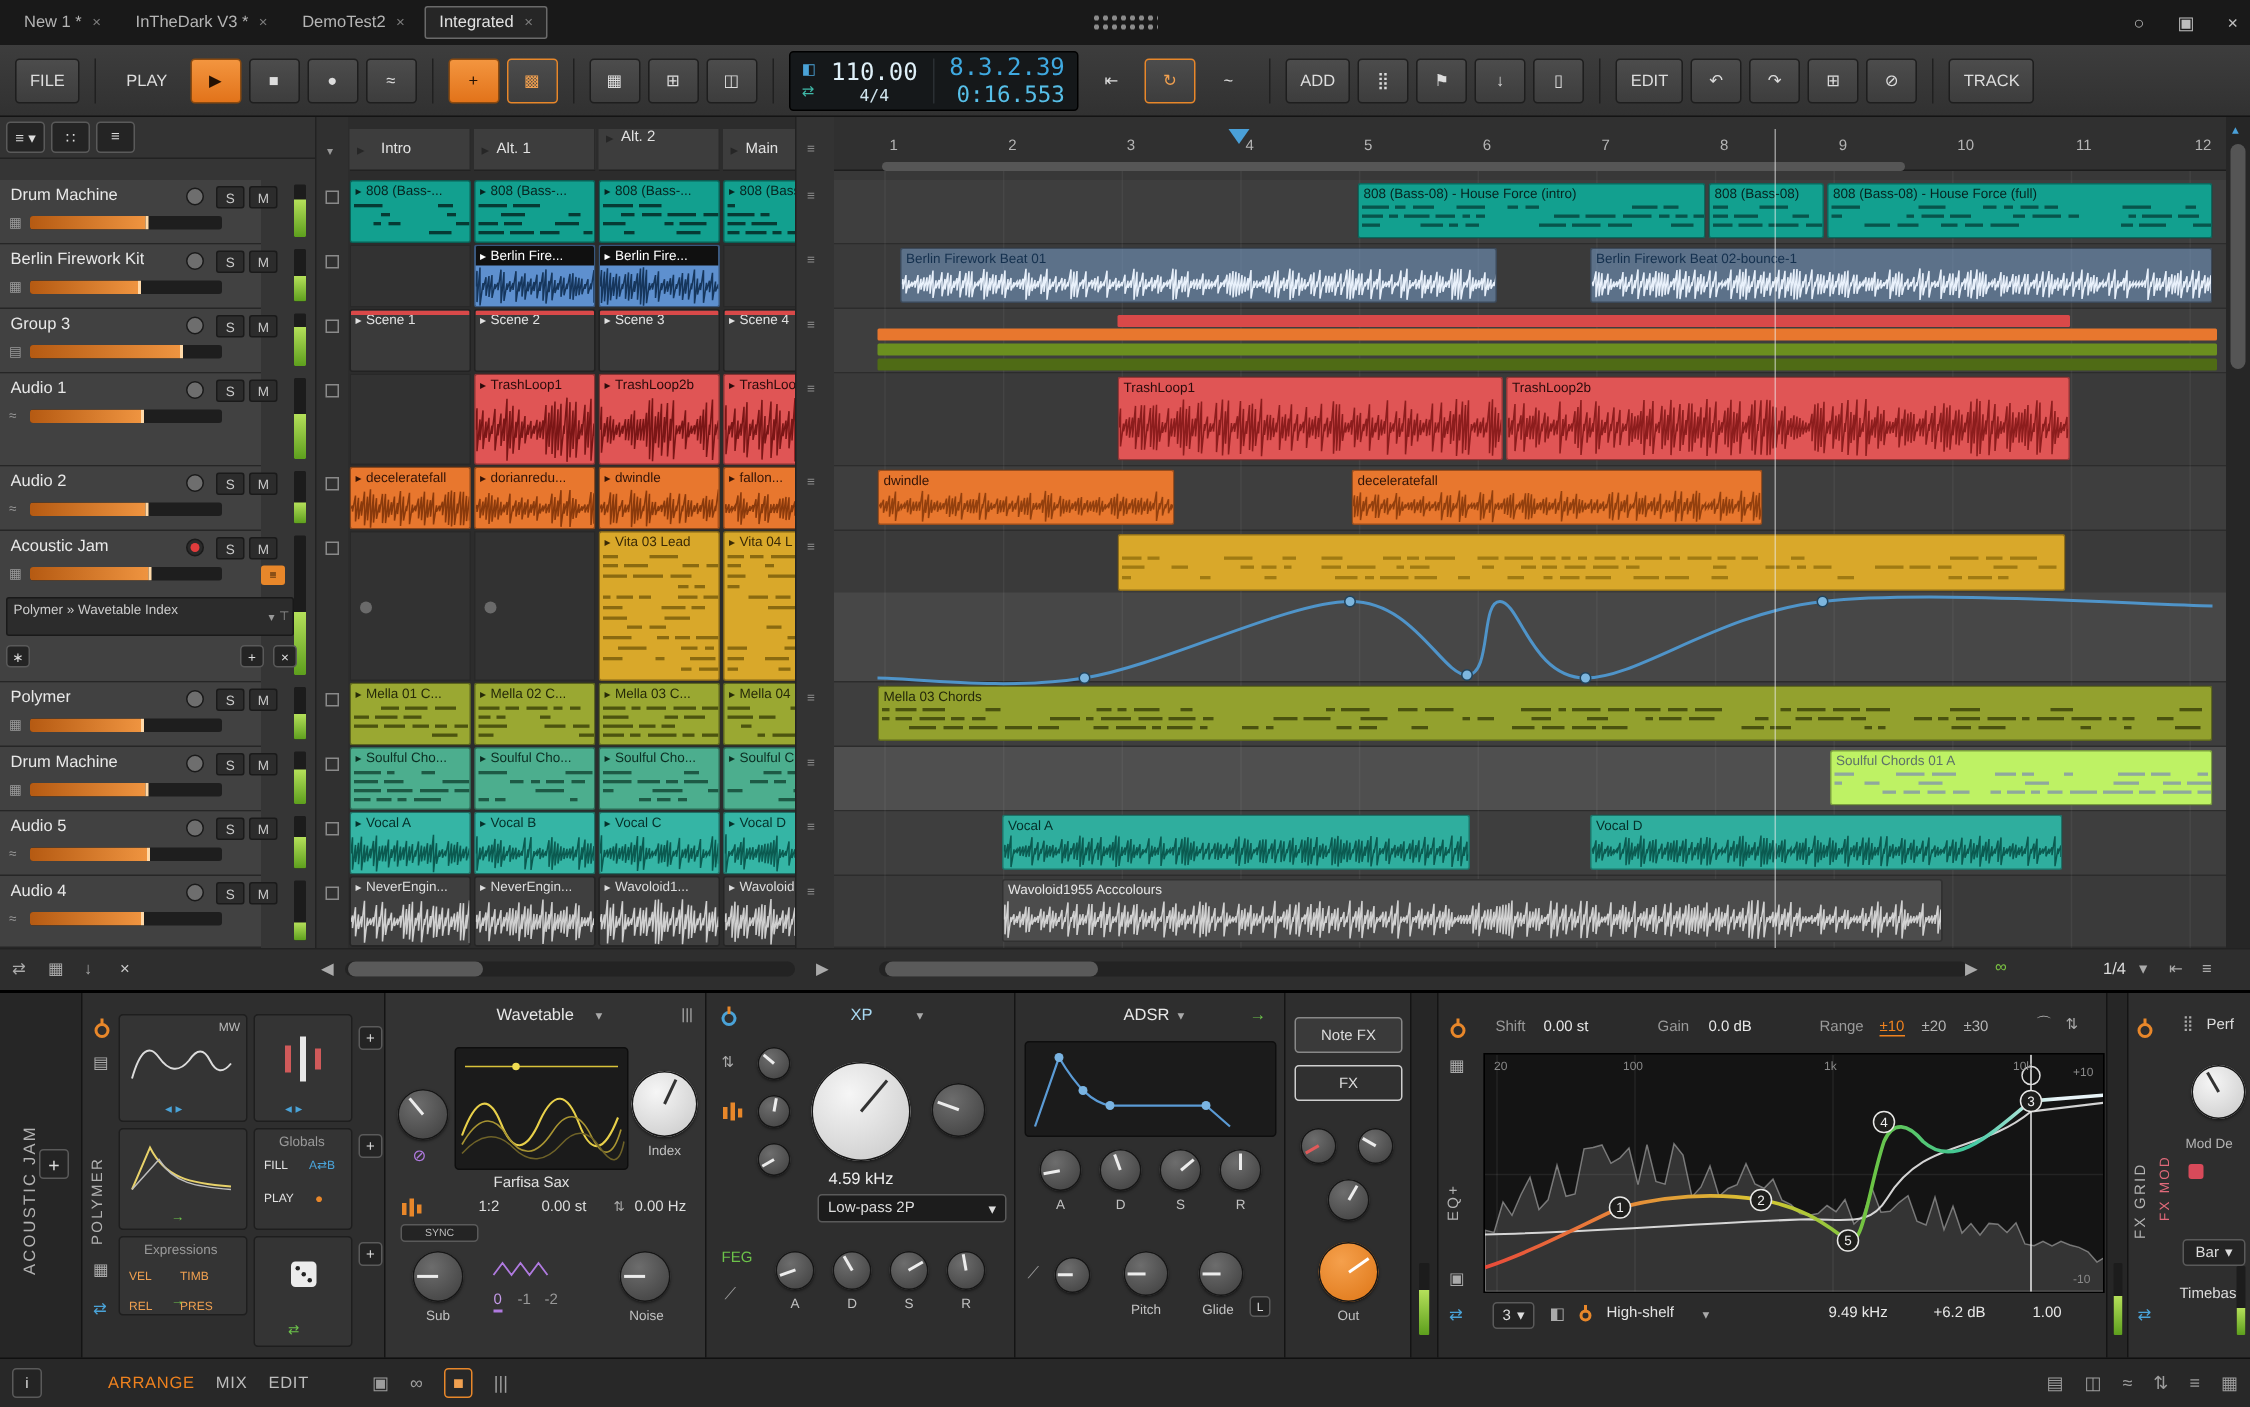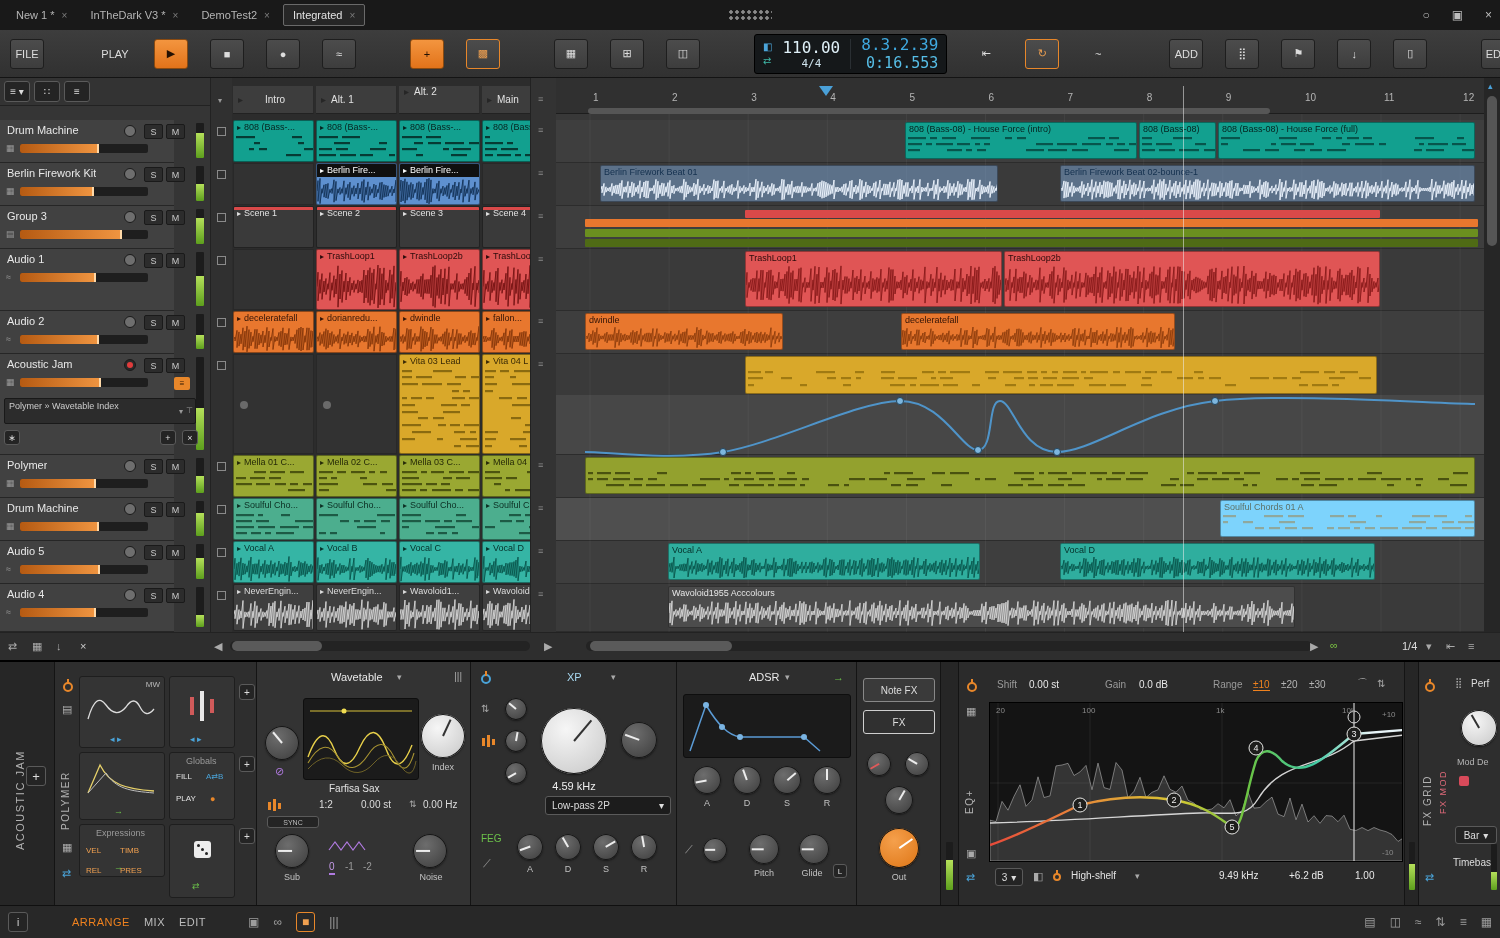--- a/index.html
+++ b/index.html
@@ -7,21 +7,21 @@
 #app{position:relative;width:1500px;height:938px;background:#2b2b2b;font-family:"Liberation Sans",sans-serif;color:#ddd;overflow:hidden;font-size:11px}
 .p{position:absolute}
 
 .tabbar{position:absolute;left:0;top:0;width:100%;height:30px;background:#191919;display:flex;align-items:center;padding-left:6px;gap:3px}
 .tab{display:flex;align-items:center;gap:7px;padding:0 9px;height:22px;font-size:11px;color:#b5b5b5;border:1px solid transparent;border-radius:2px;cursor:default}
 .tab.active{border-color:#6a6a6a;background:#262626;color:#e2e2e2}
 .tab .x{color:#7d7d7d;font-size:10px}
 .logo{position:absolute;left:728px;top:9px;width:44px;height:12px;background:radial-gradient(circle 1.6px,#8b8b8b 1.5px,transparent 2px);background-size:6px 6px}
 .winbtns{position:absolute;right:8px;top:0;height:30px;display:flex;align-items:center;gap:22px;color:#bdbdbd;font-size:12px}
 
-.toolbar{position:absolute;left:0;top:30px;width:100%;height:48px;background:linear-gradient(#3d3d3d,#313131);border-bottom:1px solid #141414;display:flex;align-items:center;padding:0 10px;gap:22px}
+.toolbar{position:absolute;left:0;top:30px;width:100%;height:48px;background:linear-gradient(#3d3d3d,#313131);border-bottom:1px solid #141414;display:flex;align-items:center;padding:0 10px;gap:5px}
 .tbtn{height:30px;min-width:34px;background:linear-gradient(#4c4c4c,#3d3d3d);border:1px solid #1e1e1e;border-radius:3px;color:#ddd;font-size:11px;display:flex;align-items:center;justify-content:center;padding:0 9px;cursor:default}
 .tbtn.flat{background:transparent;border-color:transparent}
 .tbtn.orange{background:linear-gradient(#f3953f,#e2731a);color:#241103;border-color:#8a4a10}
 .tbtn.obord{border-color:#e8872a;color:#f0a050}
 .vline{width:1px;height:30px;background:#202020;margin:0 5px}
 .disp{height:40px;background:#15181a;border:1px solid #000;border-radius:3px;display:flex;align-items:center;padding:3px 8px;gap:10px}
 .num{font-family:"DejaVu Sans Mono",monospace}
 .tempo{font-size:16px;color:#dff0f8}
 .tsig{font-size:11px;color:#cfe4ee;text-align:center}
 .pos{font-size:16px;color:#3fa9e0}
@@ -337,21 +337,21 @@
       <div class="sq" style="left: 6px; top: 135px;"></div>
       <div class="sq" style="left: 6px; top: 178px;"></div>
       <div class="sq" style="left: 6px; top: 240px;"></div>
       <div class="sq" style="left: 6px; top: 283px;"></div>
       <div class="sq" style="left: 6px; top: 384px;"></div>
       <div class="sq" style="left: 6px; top: 427px;"></div>
       <div class="sq" style="left: 6px; top: 470px;"></div>
       <div class="sq" style="left: 6px; top: 513px;"></div>
     </div>
   <div id="launcher" class="p" style="left:232px;top:78px;width:298px;height:554px;background:#2c2c2c;overflow:hidden">
-      <div style="position: absolute; left: 1px; top: 8px; width: 81px; height: 28px; background: rgb(61, 61, 61); border-right: 1px solid rgb(42, 42, 42); border-bottom: 1px solid rgb(34, 34, 34); display: flex; align-items: center; gap: 22px; padding: 0px 5px;">
+      <div style="position: absolute; left: 1px; top: 8px; width: 81px; height: 28px; background: rgb(61, 61, 61); border-right: 1px solid rgb(42, 42, 42); border-bottom: 1px solid rgb(34, 34, 34); display: flex; align-items: center; gap: 11px; padding: 0px 5px;">
         <span style="color: rgb(38, 38, 38); font-size: 10px;">▸</span>
         <span style="font-size: 10px; color: rgb(226, 226, 226);">Intro</span>
       </div>
       <div style="position: absolute; left: 84px; top: 8px; width: 81px; height: 28px; background: rgb(61, 61, 61); border-right: 1px solid rgb(42, 42, 42); border-bottom: 1px solid rgb(34, 34, 34); display: flex; align-items: center; gap: 5px; padding: 0px 5px;">
         <span style="color: rgb(38, 38, 38); font-size: 10px;">▸</span>
         <span style="font-size: 10px; color: rgb(226, 226, 226);">Alt. 1</span>
       </div>
       <div style="position: absolute; left: 167px; top: 8px; width: 81px; height: 28px; background: rgb(61, 61, 61); border-right: 1px solid rgb(42, 42, 42); border-bottom: 1px solid rgb(34, 34, 34); display: flex; gap: 5px; padding: 0px 5px;">
         <span style="color: rgb(38, 38, 38); font-size: 10px;">▸</span>
         <span style="font-size: 10px; color: rgb(226, 226, 226);">Alt. 2</span>
@@ -1201,20 +1201,23 @@
             <rect x="364" y="15" width="16" height="2.2" fill="#a07a12"></rect>
             <rect x="395" y="15" width="11" height="2.2" fill="#a07a12"></rect>
             <rect x="479" y="15" width="11" height="2.2" fill="#a07a12"></rect>
             <rect x="553" y="15" width="9" height="2.2" fill="#a07a12"></rect>
             <rect x="566" y="15" width="16" height="2.2" fill="#a07a12"></rect>
             <rect x="586" y="15" width="7" height="2.2" fill="#a07a12"></rect>
           </svg>
         </div>
       </div>
       <div class="clip" style="left: 29px; top: 379px; width: 890px; height: 37px; background: rgb(147, 161, 46); border: 1px solid rgba(0, 0, 0, 0.35);">
+        <div class="cliplab" style="color: rgb(36, 40, 10);">
+          <span>Mella 03 Chords</span>
+        </div>
         <div style="position: absolute; inset: 12px 0px 0px; overflow: hidden;">
           <svg width="890" height="23" style="display:block">
             <rect x="2" y="2" width="5" height="2.2" fill="#4a520f"></rect>
             <rect x="11" y="2" width="14" height="2.2" fill="#4a520f"></rect>
             <rect x="29" y="2" width="15" height="2.2" fill="#4a520f"></rect>
             <rect x="71" y="2" width="10" height="2.2" fill="#4a520f"></rect>
             <rect x="145" y="2" width="10" height="2.2" fill="#4a520f"></rect>
             <rect x="159" y="2" width="6" height="2.2" fill="#4a520f"></rect>
             <rect x="170" y="2" width="17" height="2.2" fill="#4a520f"></rect>
             <rect x="201" y="2" width="8" height="2.2" fill="#4a520f"></rect>
@@ -1295,21 +1298,21 @@
             <rect x="657" y="14" width="5" height="2.2" fill="#4a520f"></rect>
             <rect x="666" y="14" width="5" height="2.2" fill="#4a520f"></rect>
             <rect x="715" y="14" width="13" height="2.2" fill="#4a520f"></rect>
             <rect x="733" y="14" width="18" height="2.2" fill="#4a520f"></rect>
             <rect x="801" y="14" width="7" height="2.2" fill="#4a520f"></rect>
             <rect x="830" y="14" width="5" height="2.2" fill="#4a520f"></rect>
             <rect x="864" y="14" width="17" height="2.2" fill="#4a520f"></rect>
           </svg>
         </div>
       </div>
-      <div class="clip" style="left: 664px; top: 422px; width: 255px; height: 37px; background: #7dd3fc; border: 1px solid rgba(0, 0, 0, 0.35);">
+      <div class="clip" style="left: 664px; top: 422px; width: 255px; height: 37px; background: #bef264; border: 1px solid rgba(0, 0, 0, 0.35);">
         <div class="cliplab" style="color: rgb(93, 114, 104);">
           <span>Soulful Chords 01 A</span>
         </div>
         <div style="position: absolute; inset: 12px 0px 0px; overflow: hidden;">
           <svg width="255" height="23" style="display:block">
             <rect x="2" y="2" width="13" height="2.2" fill="#8fa89d"></rect>
             <rect x="43" y="2" width="19" height="2.2" fill="#8fa89d"></rect>
             <rect x="67" y="2" width="16" height="2.2" fill="#8fa89d"></rect>
             <rect x="109" y="2" width="14" height="2.2" fill="#8fa89d"></rect>
             <rect x="127" y="2" width="8" height="2.2" fill="#8fa89d"></rect>

